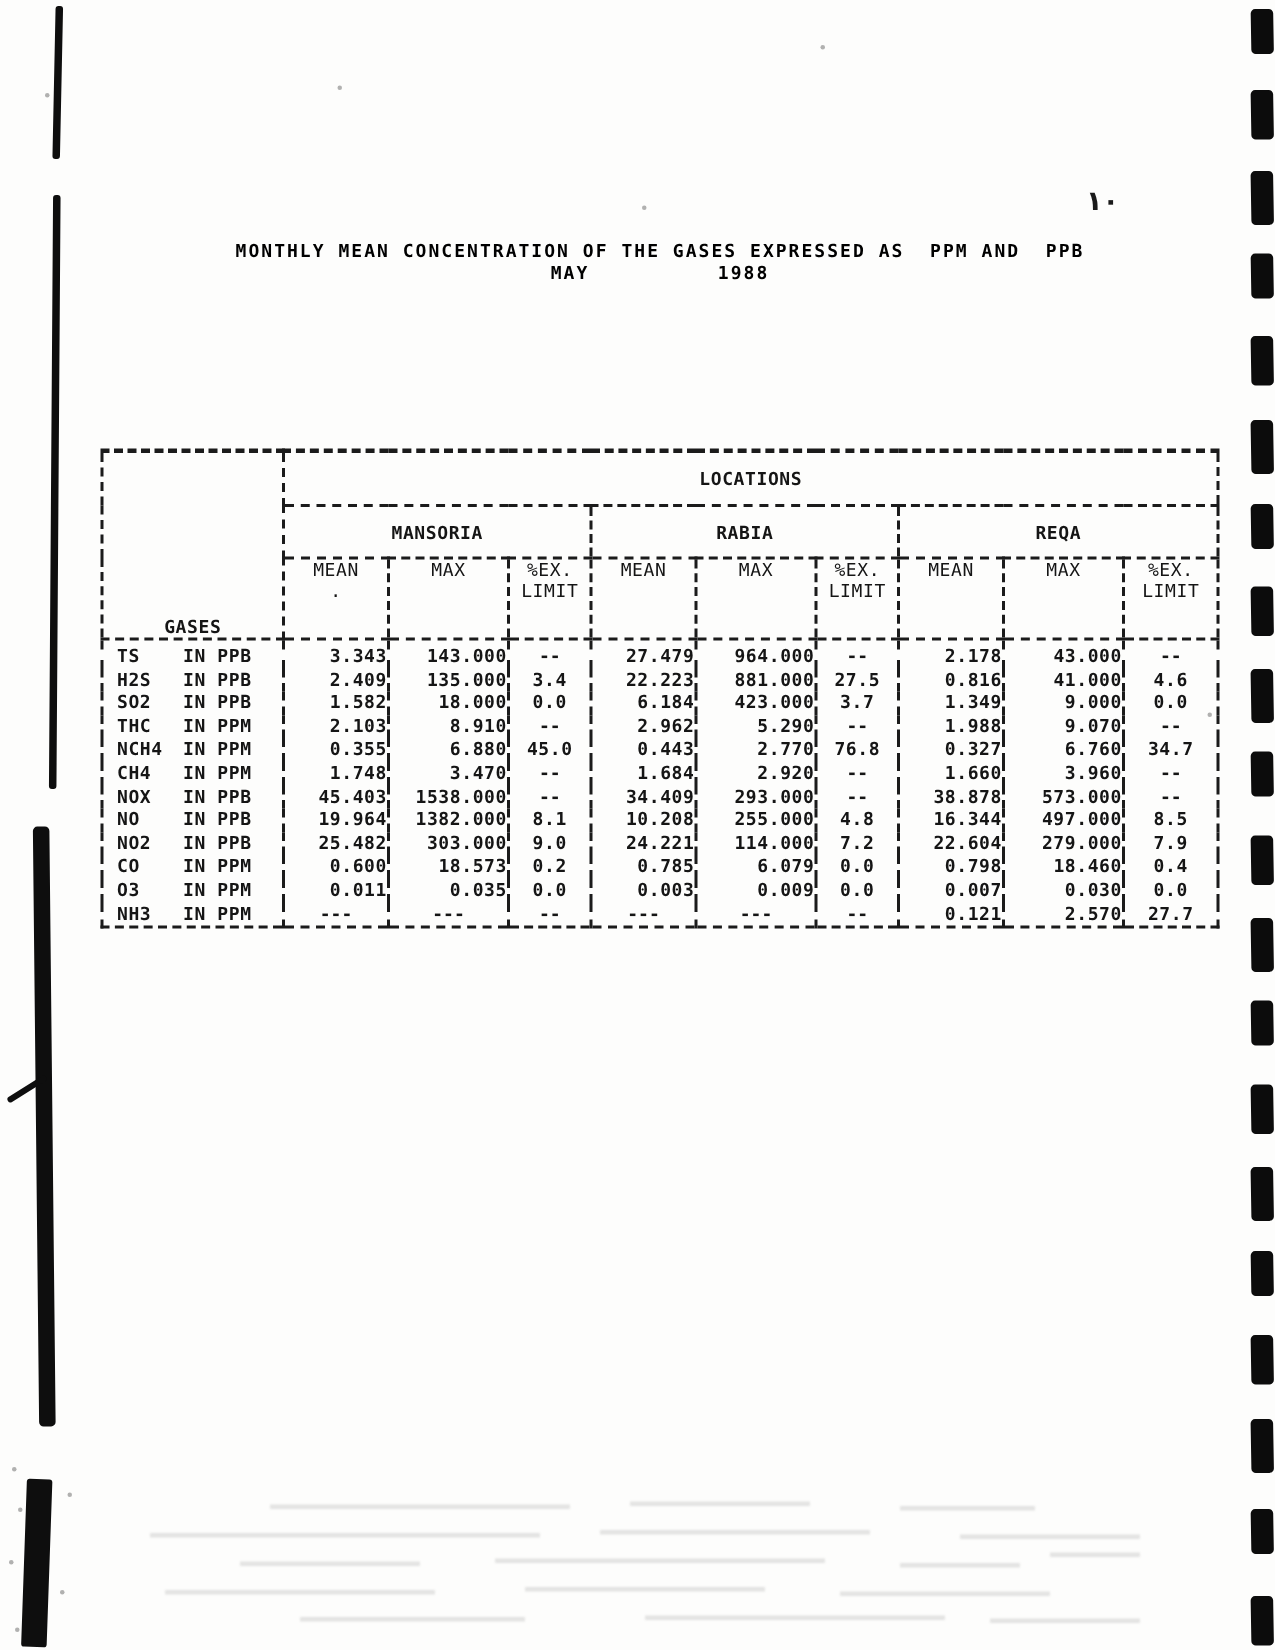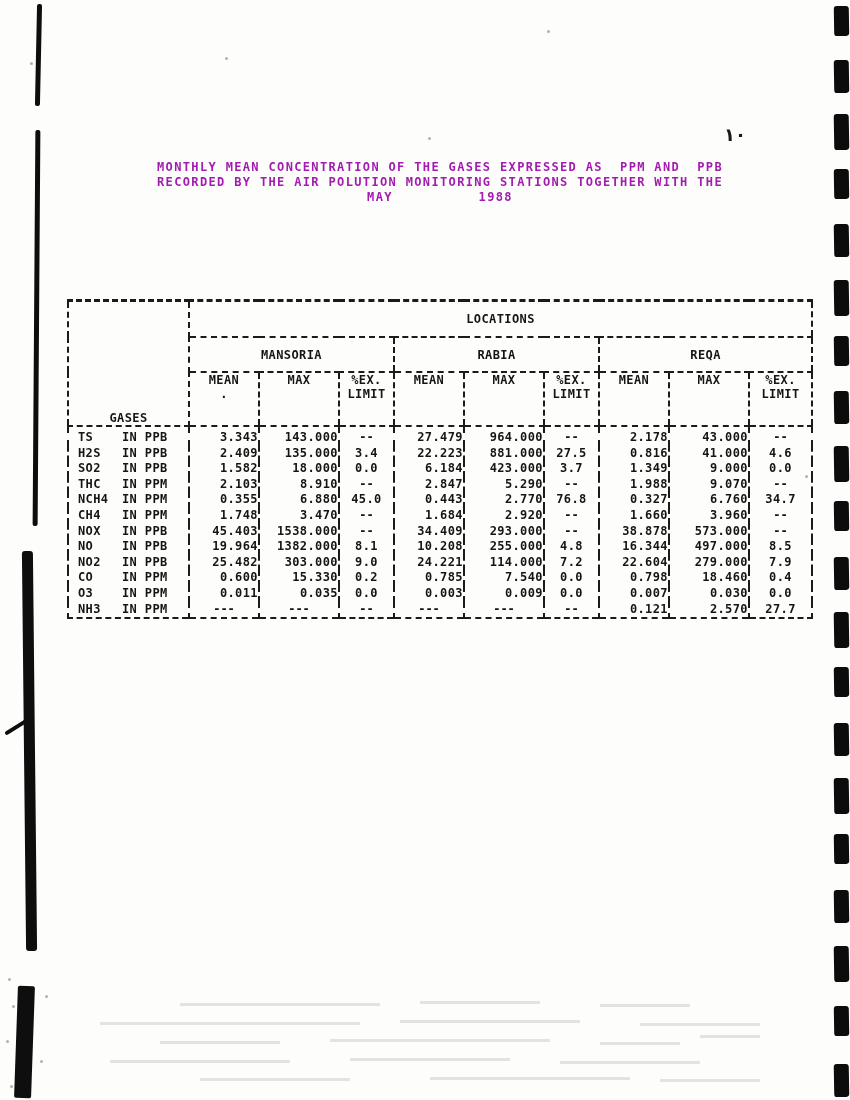--- a/index.html
+++ b/index.html
@@ -27,40 +27,40 @@
   .title-block{
     position:absolute;left:110px;top:160px;width:660px;text-align:center;
   }
   .arabic-title{
     font-family:"DejaVu Sans",sans-serif;font-size:15px;font-weight:bold;
     margin-bottom:9px;letter-spacing:.5px;color:#151515;
   }
   .title-line{
     font-family:"DejaVu Sans Mono","Liberation Mono",monospace;
     font-size:12px;font-weight:bold;letter-spacing:1.35px;line-height:14.8px;
-    white-space:pre;color:#a21caf;
+    white-space:pre;color:#000000;
   }
   
   .table-wrap{position:absolute;left:67px;top:299px;width:744px;}
   table.dm{
     border-collapse:collapse;table-layout:fixed;width:744px;
     font-family:"DejaVu Sans Mono","Liberation Mono",monospace;
     font-size:12px;font-weight:bold;color:#151515;letter-spacing:.4px;
   }
   table.dm{border:2px dashed #1b1b1b;border-top:3px dashed #1b1b1b;}
   table.dm th,table.dm td{padding:0;}
   th.h-gases{
     border-right:2px dashed #1b1b1b;border-bottom:2px dashed #1b1b1b;
     vertical-align:bottom;padding-bottom:20px;text-align:center;font-weight:bold;
   }
   th.h-locations{height:34px;border-bottom:2px dashed #1b1b1b;text-align:center;vertical-align:middle;}
   th.h-loc-name{height:33px;border-bottom:2px dashed #1b1b1b;border-left:2px dashed #1b1b1b;text-align:center;vertical-align:middle;}
   th.h-sub{
     height:52px;border-bottom:2px dashed #1b1b1b;border-left:2px dashed #1b1b1b;
-    vertical-align:top;padding-top:12px;text-align:center;font-weight:bold;line-height:14px;
+    vertical-align:top;padding-top:12px;text-align:center;font-weight:normal;line-height:14px;
   }
   tbody td{border-left:2px dashed #1b1b1b;height:15.6px;line-height:15.6px;vertical-align:middle;}
   tbody td.c-gas{border-left:none;padding-left:9px;text-align:left;white-space:pre;}
   tbody tr:first-child td{padding-top:3px;}
   .gas-code{display:inline-block;width:44px;}
   td.c-mean{text-align:right;padding-right:5px;}
   td.c-max{text-align:right;padding-right:7px;}
   td.c-ex{text-align:center;}
   td.dash{text-align:center !important;padding-right:0 !important;letter-spacing:0;}
 </style>
@@ -72,21 +72,20 @@
   <div class="edge-stroke stroke-1"></div>
   <div class="edge-stroke stroke-2"></div>
   <div class="edge-stroke stroke-3"></div>
   <div class="edge-stroke stroke-4"></div>
   <div class="edge-stroke pen-diag"></div>
 
   <div class="page-num">١٠</div>
 
   <div class="title-block">
     <div class="title-line">MONTHLY MEAN CONCENTRATION OF THE GASES EXPRESSED AS  PPM AND  PPB</div>
-    <div class="title-line">RECORDED BY THE AIR POLUTION MONITORING STATIONS TOGETHER WITH THE</div>
     <div class="title-line">MAY          1988</div>
   </div>
 
   <div class="table-wrap">
     <table class="dm">
       <colgroup>
         <col style="width:121px">
           <col style="width:70px">
           <col style="width:80px">
           <col style="width:55px">
@@ -166,21 +165,21 @@
             <td class="c-ex">3.7</td>
             <td class="c-mean">1.349</td>
             <td class="c-max">9.000</td>
             <td class="c-ex">0.0</td>
           </tr>
           <tr>
             <td class="c-gas"><span class="gas-code">THC</span><span>IN PPM</span></td>
             <td class="c-mean">2.103</td>
             <td class="c-max">8.910</td>
             <td class="c-ex dash">--</td>
-            <td class="c-mean">2.847</td>
+            <td class="c-mean">2.962</td>
             <td class="c-max">5.290</td>
             <td class="c-ex dash">--</td>
             <td class="c-mean">1.988</td>
             <td class="c-max">9.070</td>
             <td class="c-ex dash">--</td>
           </tr>
           <tr>
             <td class="c-gas"><span class="gas-code">NCH4</span><span>IN PPM</span></td>
             <td class="c-mean">0.355</td>
             <td class="c-max">6.880</td>
@@ -236,24 +235,24 @@
             <td class="c-mean">24.221</td>
             <td class="c-max">114.000</td>
             <td class="c-ex">7.2</td>
             <td class="c-mean">22.604</td>
             <td class="c-max">279.000</td>
             <td class="c-ex">7.9</td>
           </tr>
           <tr>
             <td class="c-gas"><span class="gas-code">CO</span><span>IN PPM</span></td>
             <td class="c-mean">0.600</td>
-            <td class="c-max">15.330</td>
+            <td class="c-max">18.573</td>
             <td class="c-ex">0.2</td>
             <td class="c-mean">0.785</td>
-            <td class="c-max">7.540</td>
+            <td class="c-max">6.079</td>
             <td class="c-ex">0.0</td>
             <td class="c-mean">0.798</td>
             <td class="c-max">18.460</td>
             <td class="c-ex">0.4</td>
           </tr>
           <tr>
             <td class="c-gas"><span class="gas-code">O3</span><span>IN PPM</span></td>
             <td class="c-mean">0.011</td>
             <td class="c-max">0.035</td>
             <td class="c-ex">0.0</td>

